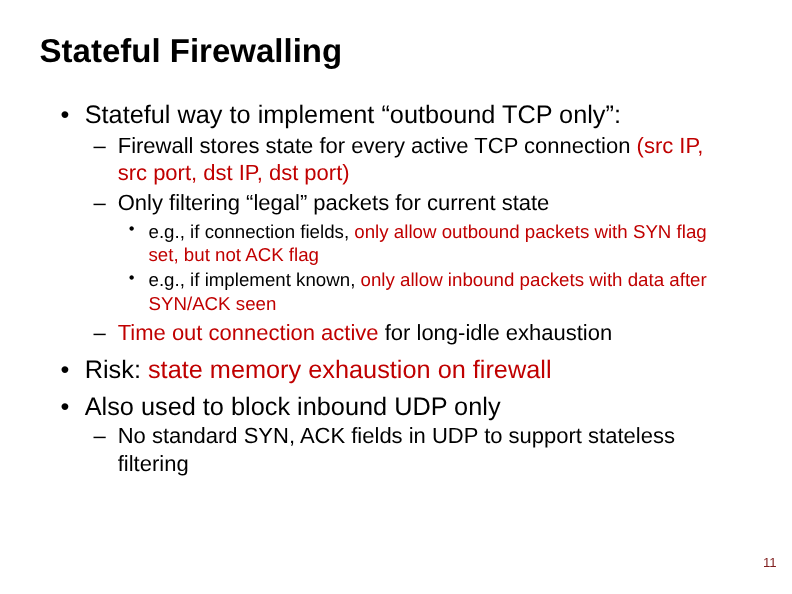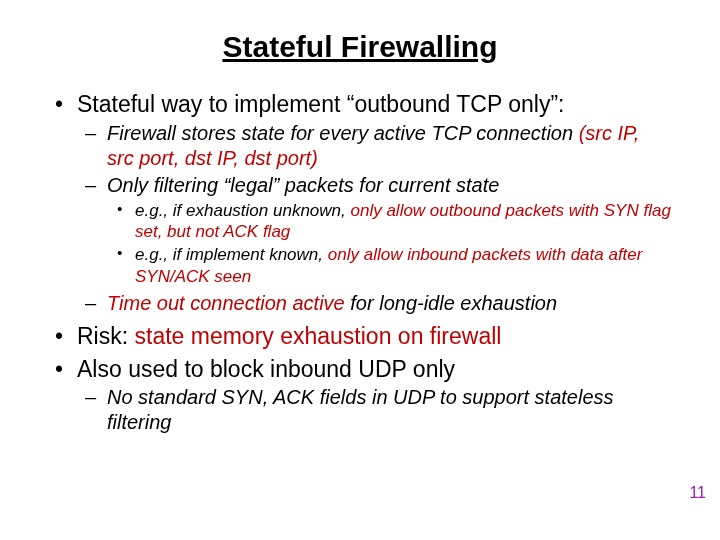--- a/index.html
+++ b/index.html
@@ -15,23 +15,21 @@
   .slide {
     position: relative;
     width: 720px;
     height: 540px;
     box-sizing: border-box;
     padding: 24px 36px 0 36px;
   }
   .title {
     font-weight: bold;
     font-size: 30px;
-    text-align: center;
     margin: 6px 0 26px 0;
-    text-decoration: underline;
   }
   ul.lvl1 {
     margin: 13px;
     padding: 0 0 0 28px;
     list-style: none;
   }
   ul.lvl1 > li {
     position: relative;
     font-size: 23px;
     line-height: 1.25;
@@ -46,21 +44,20 @@
   ul.lvl2 {
     margin: 2px 0 6px 0;
     padding: 0 0 0 30px;
     list-style: none;
   }
   ul.lvl2 > li {
     position: relative;
     font-size: 20px;
     line-height: 1.25;
     margin-bottom: 2px;
-    font-style: italic;
   }
   ul.lvl2 > li::before {
     content: "–";
     position: absolute;
     left: -22px;
     top: 0;
   }
   ul.lvl3 {
     margin: 2px 0 4px 0;
     padding: 0 0 0 28px;
@@ -76,23 +73,23 @@
     content: "•";
     position: absolute;
     left: -18px;
     top: 0;
     font-size: 15px;
   }
   .red { color: #c00000; }
   .pagenum {
     position: absolute;
     right: 14px;
-    bottom: 38px;
-    font-size: 16px;
-    color: #a21caf;
+    bottom: 22px;
+    font-size: 12px;
+    color: #7f1d1d;
   }
 </style>
 </head>
 <body>
 
 <div class="slide">
 
   <div class="title">Stateful Firewalling</div>
 
   <ul class="lvl1">
@@ -100,21 +97,21 @@
     <li>
       <span>Stateful way to implement “outbound TCP only”:</span>
       <ul class="lvl2">
         <li>
           <span>Firewall stores state for every active TCP connection </span><span class="red">(src IP, src port, dst IP, dst port)</span>
         </li>
         <li>
           <span>Only filtering “legal” packets for current state</span>
           <ul class="lvl3">
             <li>
-              <span>e.g., if exhaustion unknown, </span><span class="red">only allow outbound packets with SYN flag set, but not ACK flag</span>
+              <span>e.g., if connection fields, </span><span class="red">only allow outbound packets with SYN flag set, but not ACK flag</span>
             </li>
             <li>
               <span>e.g., if implement known, </span><span class="red">only allow inbound packets with data after SYN/ACK seen</span>
             </li>
           </ul>
         </li>
         <li>
           <span class="red">Time out connection active</span><span> for long-idle exhaustion</span>
         </li>
       </ul>

